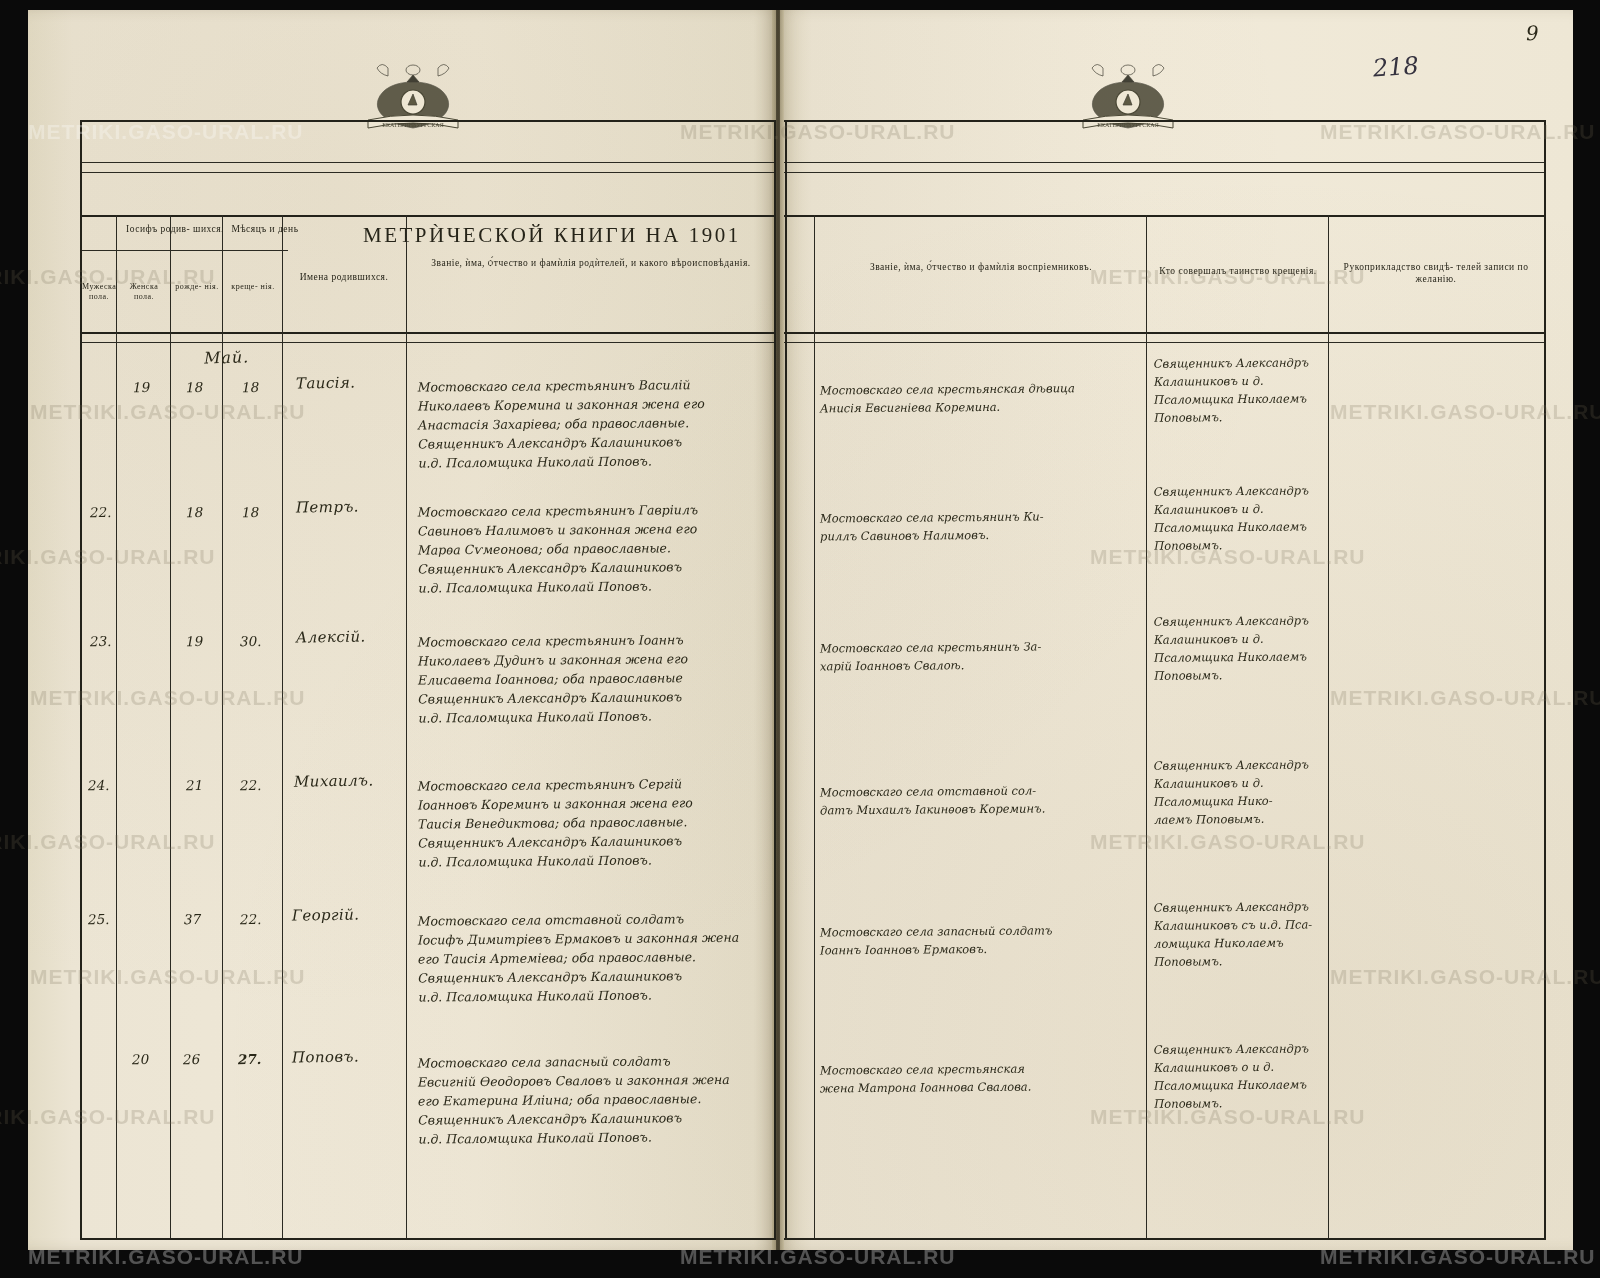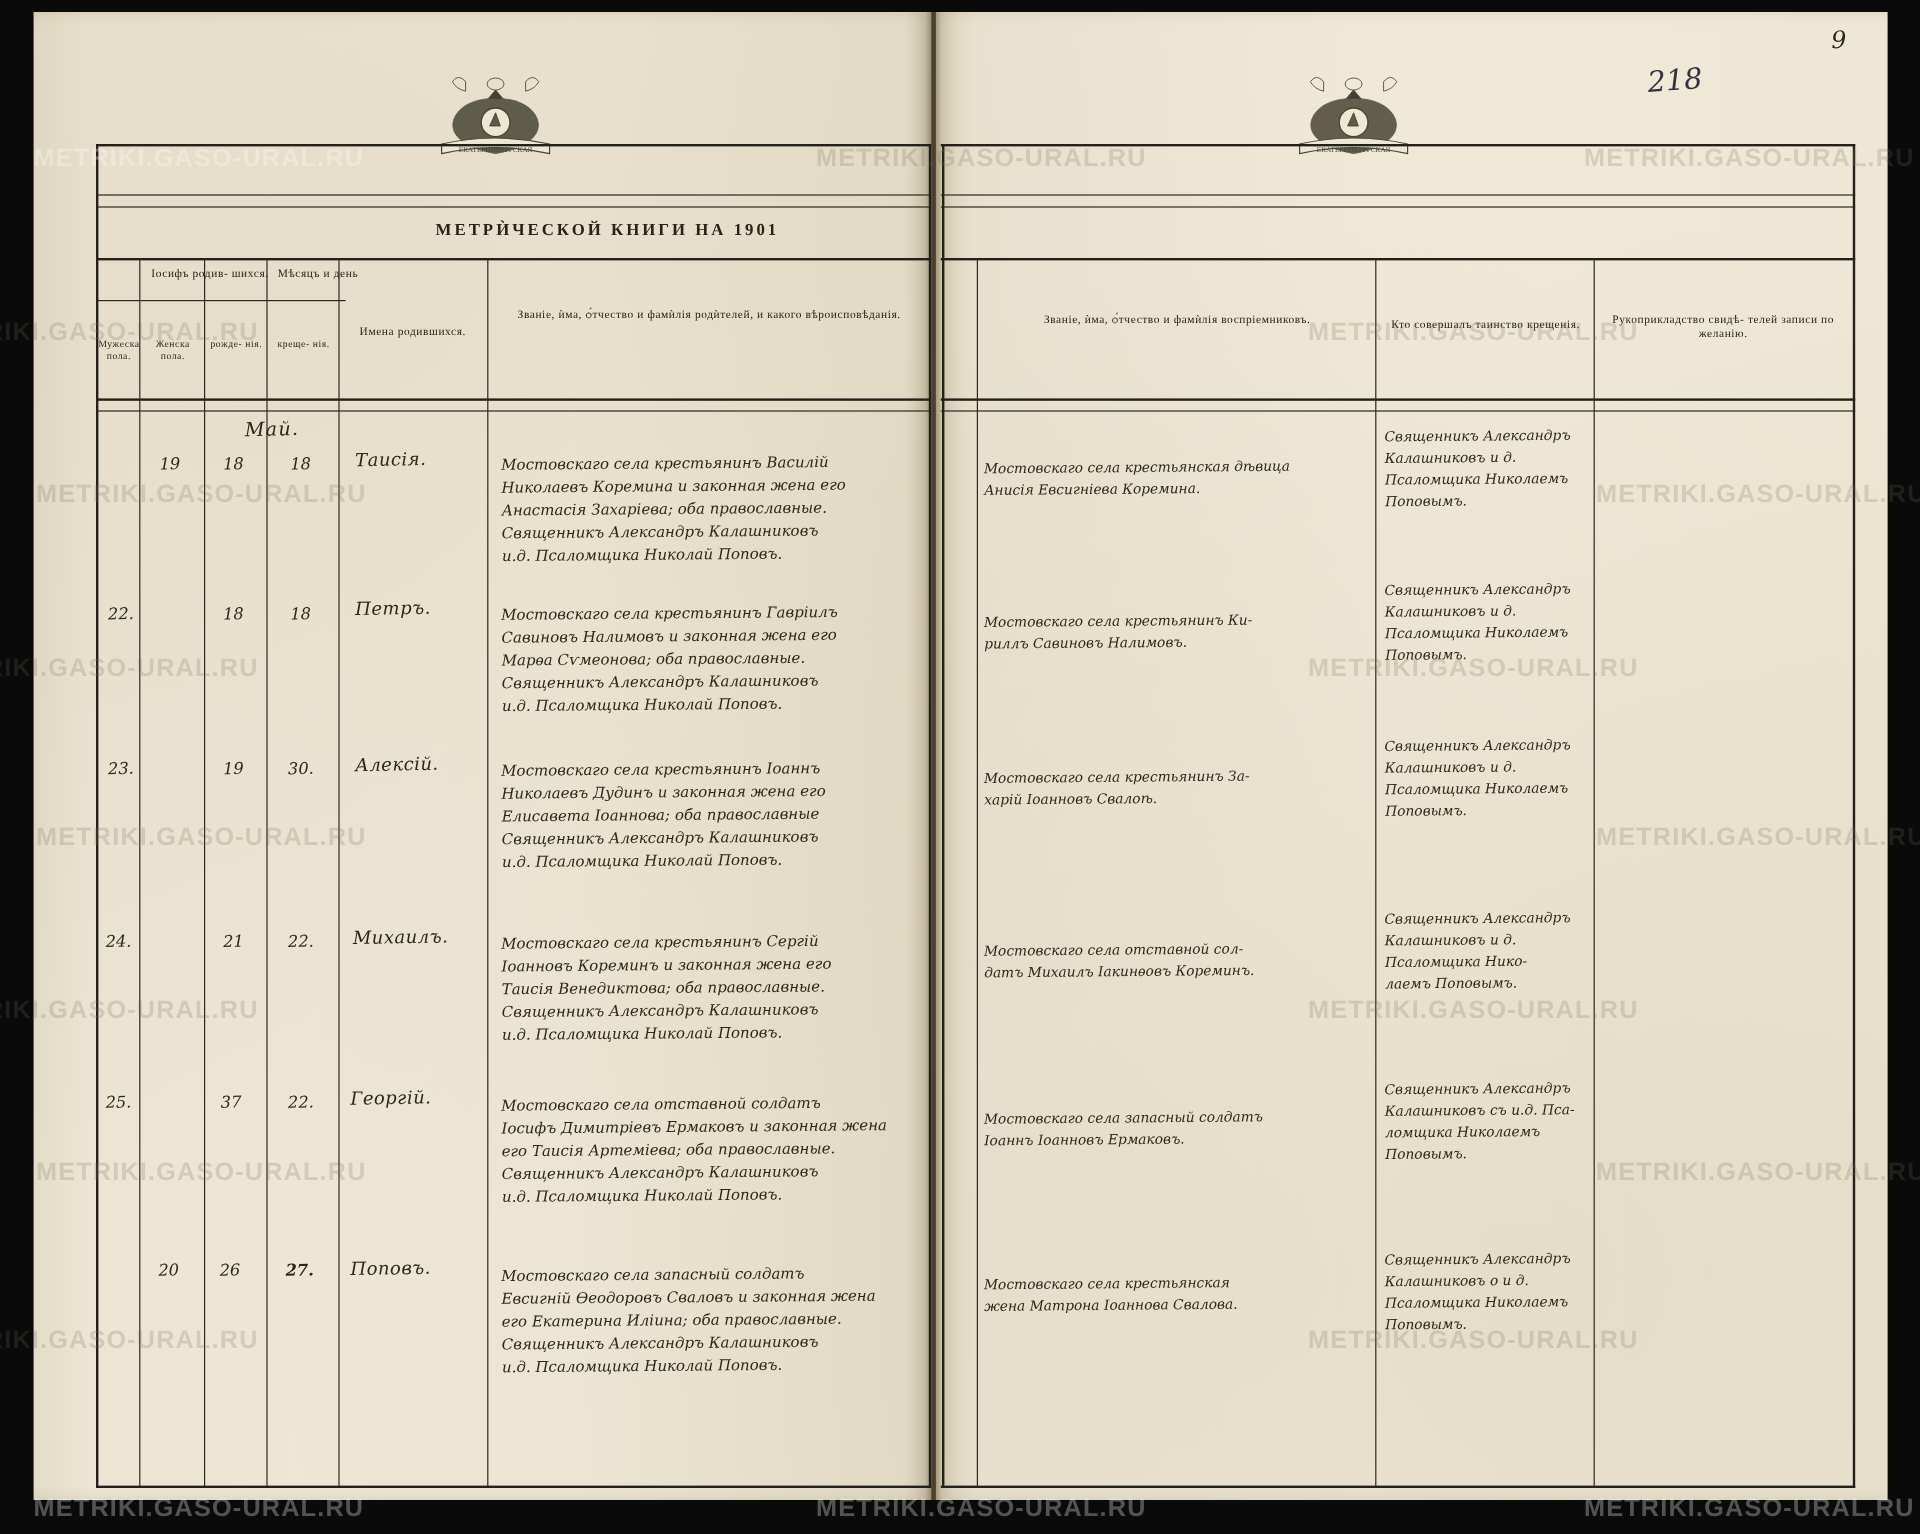--- a/index.html
+++ b/index.html
@@ -78,23 +78,24 @@
     position: absolute;
     color: #2d2b22;
     white-space: nowrap;
   }
   .printed {
     font-family: "Liberation Serif", serif;
     letter-spacing: .5px;
     color: #262419;
   }
   .title-line {
-    font-size: 14px;
-    font-weight: bold;
+    font-size: 21px;
+    font-weight: normal;
     letter-spacing: 2.5px;
+    margin-top: 38px;
   }
   .head-small {
     font-size: 9.5px;
     text-align: center;
     white-space: normal;
     line-height: 1.25;
   }
   .head-tiny {
     font-size: 8px;
     text-align: center;

